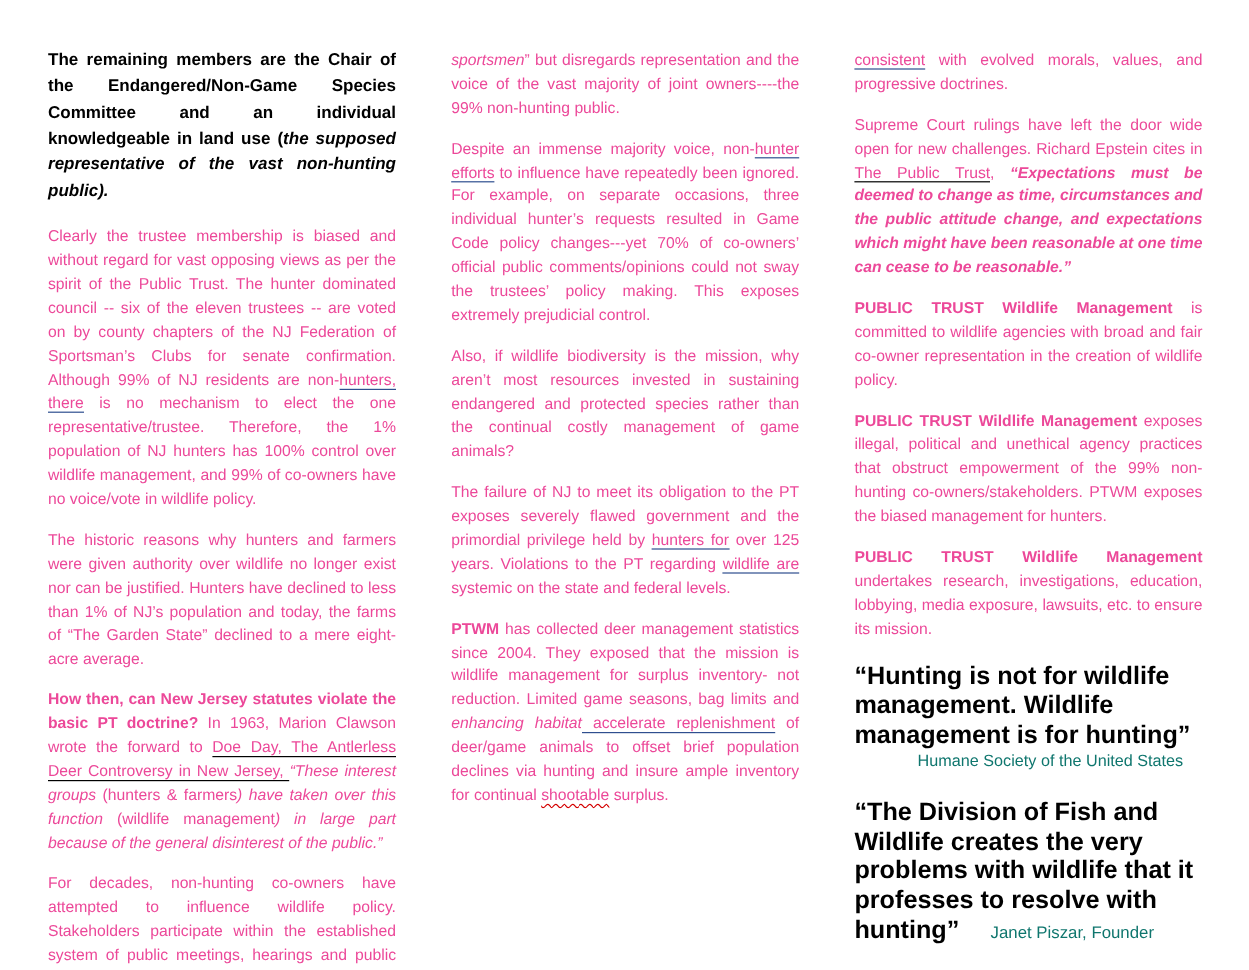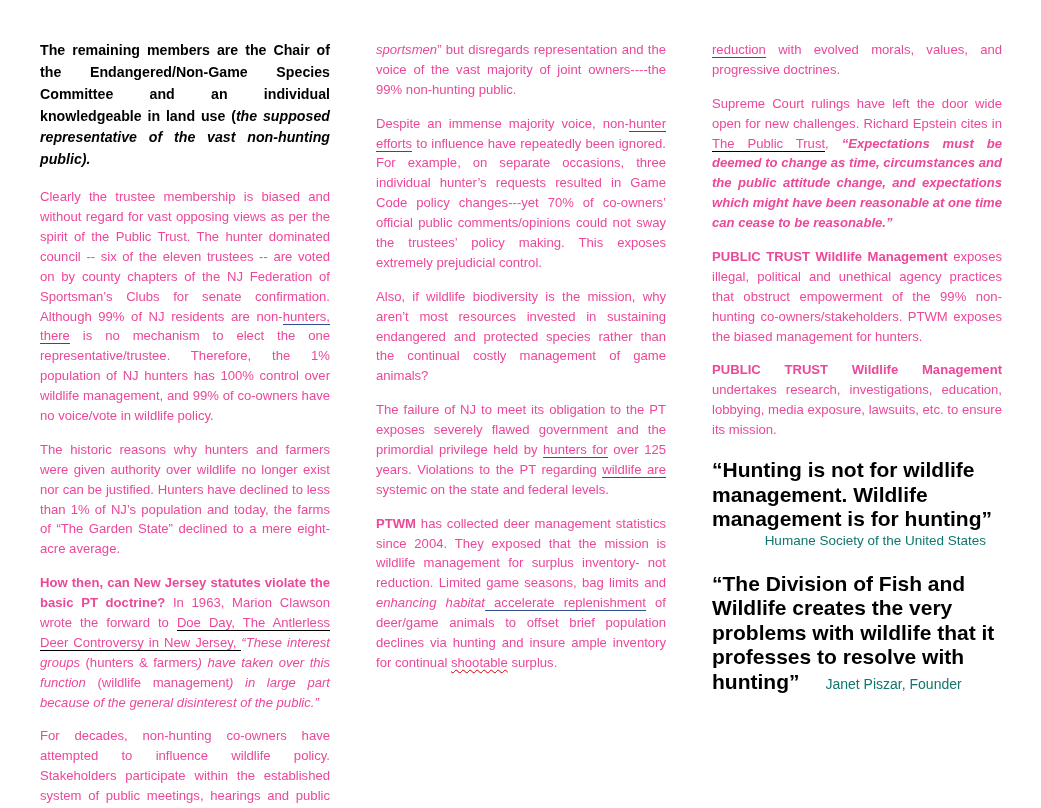--- a/index.html
+++ b/index.html
@@ -137,24 +137,25 @@
 
       <p class="para"><span>The failure of NJ to meet its obligation to the PT exposes severely flawed government and the primordial privilege held by </span><span class="u-blue">hunters  for</span><span> over 125 years.   Violations to the PT regarding </span><span class="u-blue">wildlife  are</span><span> systemic on  the state and federal levels.</span></p>
 
       <p class="para"><span class="b">PTWM</span><span> has collected deer management statistics since 2004. They exposed that the mission is wildlife management for surplus inventory- not reduction. Limited game seasons, bag limits and </span><span class="i">enhancing habitat</span><span class="u-blue"> accelerate   replenishment</span><span> of deer/game animals to  offset brief population declines  via hunting and insure ample inventory for continual </span><span class="u-red-wavy">shootable</span><span> surplus.</span></p>
 
 
     </div>
 
     <div class="column">
 
-      <p class="para"><span class="u-blue">reduction</span><span>  with  evolved  morals,  values,  and progressive doctrines.</span></p>
+      <p class="para"><span class="u-blue">consistent</span><span>  with  evolved  morals,  values,  and progressive doctrines.</span></p>
 
       <p class="para"><span> Supreme Court rulings have left the door wide open for  new  challenges.   Richard  Epstein  cites  in  </span><span class="u-black">The Public Trust</span><span>, </span><span class="bi">“Expectations  must  be  deemed  to change  as  time,  circumstances  and  the  public attitude change, and expectations which might have been  reasonable  at  one  time  can  cease  to  be reasonable.”</span></p>
 
+      <p class="para"><span class="b">PUBLIC TRUST Wildlife Management</span><span> is committed to wildlife  agencies  with  broad  and  fair  co-owner representation in the creation of  wildlife policy.</span></p>
 
       <p class="para"><span class="b">PUBLIC TRUST Wildlife Management</span><span> exposes illegal, political and unethical agency practices that obstruct empowerment  of  the  99%  non-hunting  co-owners/stakeholders.   PTWM  exposes  the  biased management for hunters.</span></p>
 
       <p class="para"><span class="b">PUBLIC  TRUST  Wildlife  Management</span><span> undertakes research, investigations, education, lobbying, media exposure, lawsuits, etc. to ensure its mission.</span></p>
 
       <div class="quote-block">
         <p class="quote">“Hunting is not for wildlife management.  Wildlife management is for hunting”</p>
         <span class="quote-attrib">Humane Society of the United States</span>
       </div>
 

